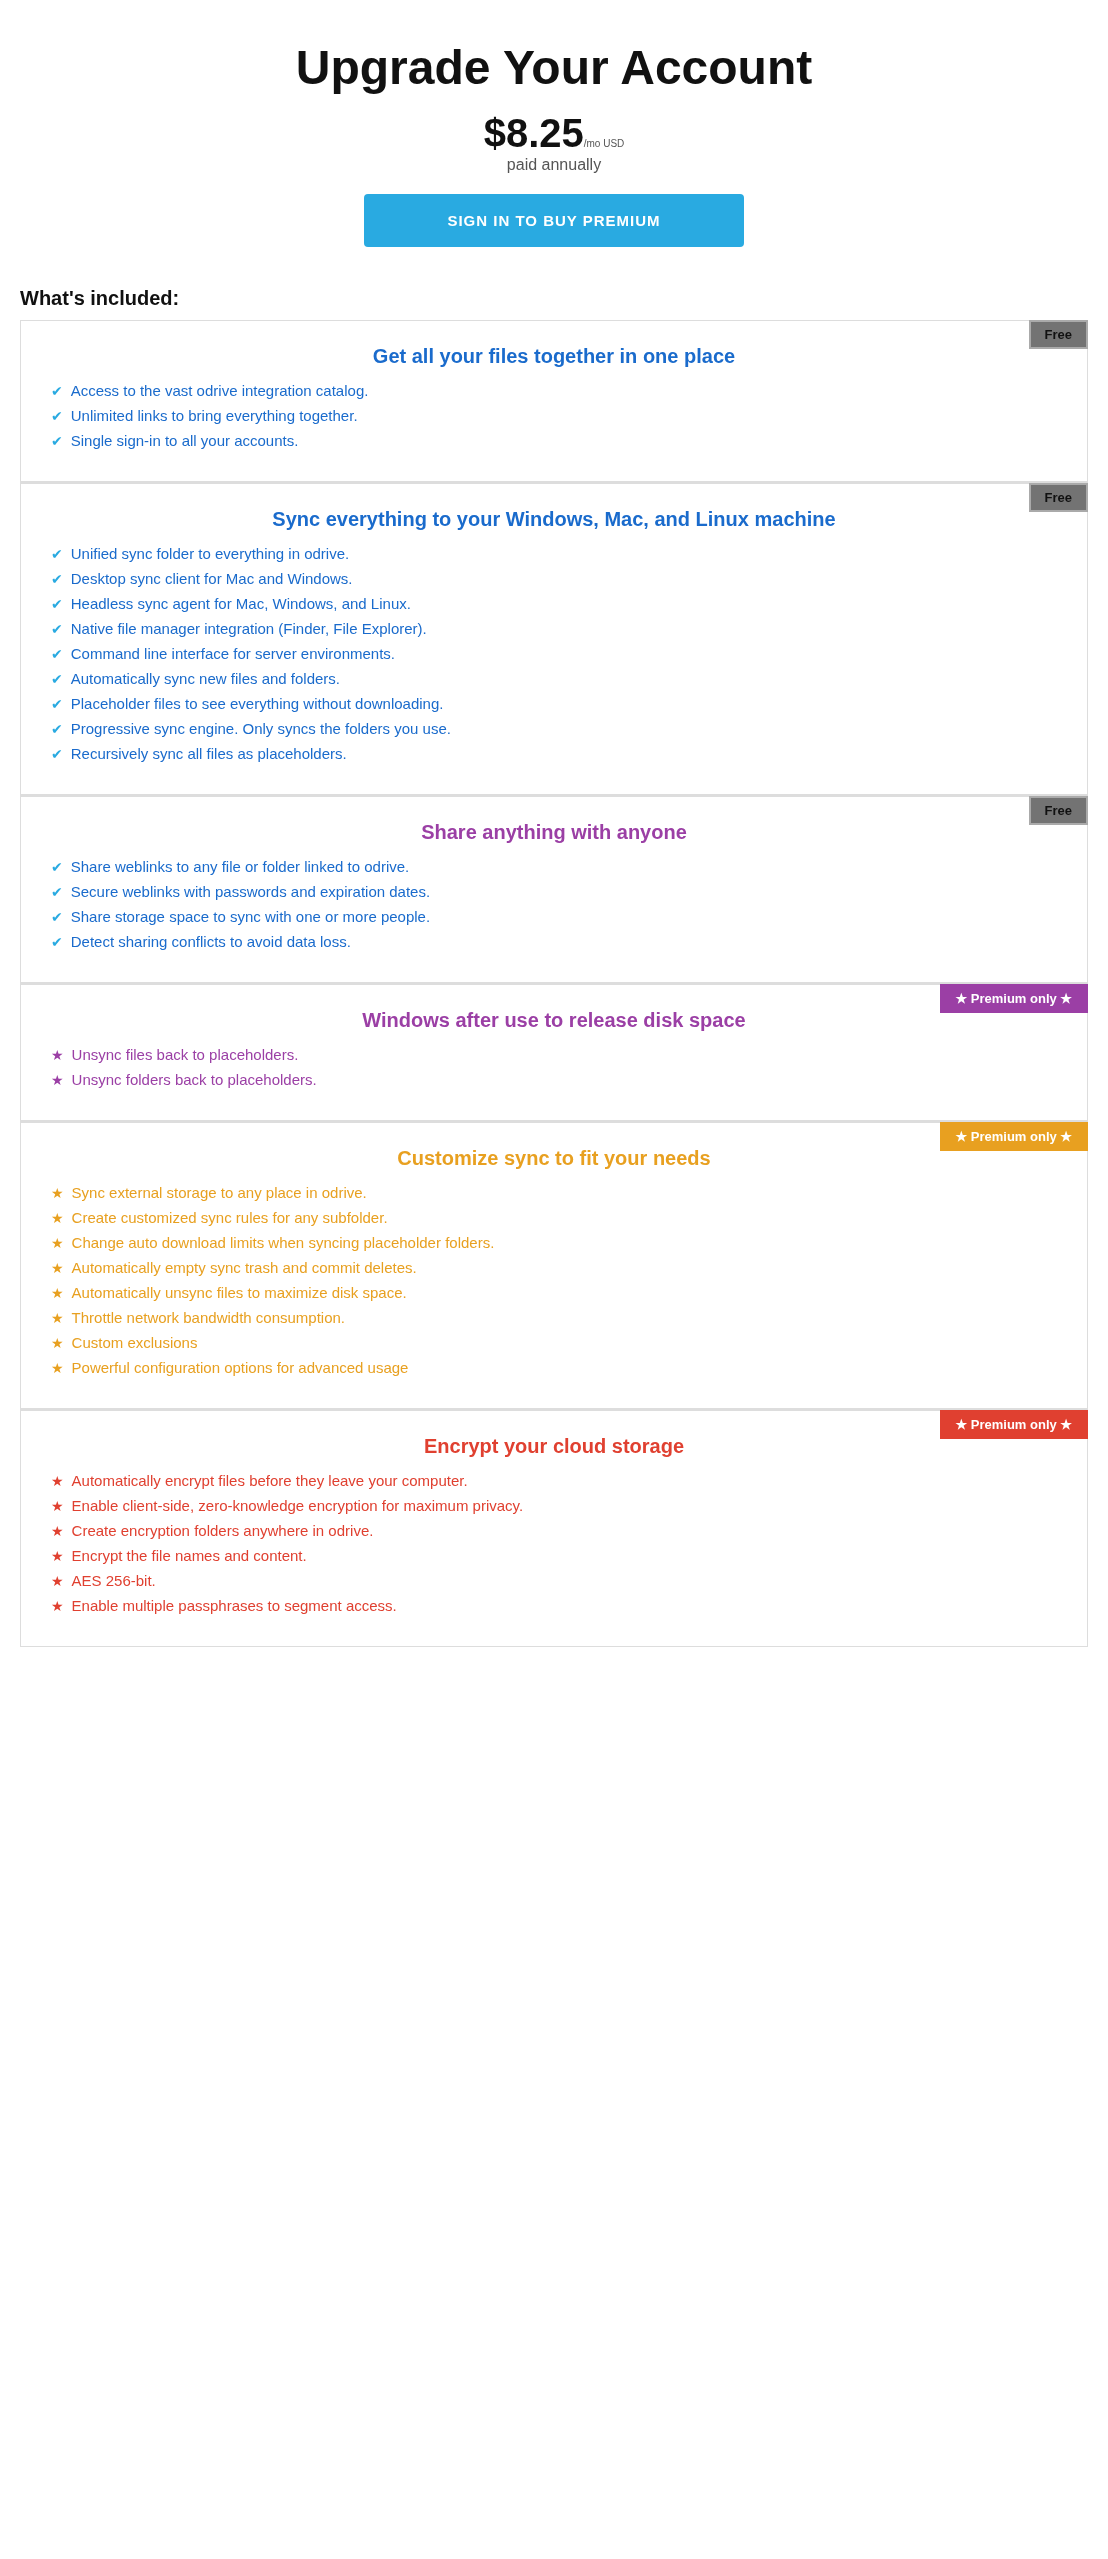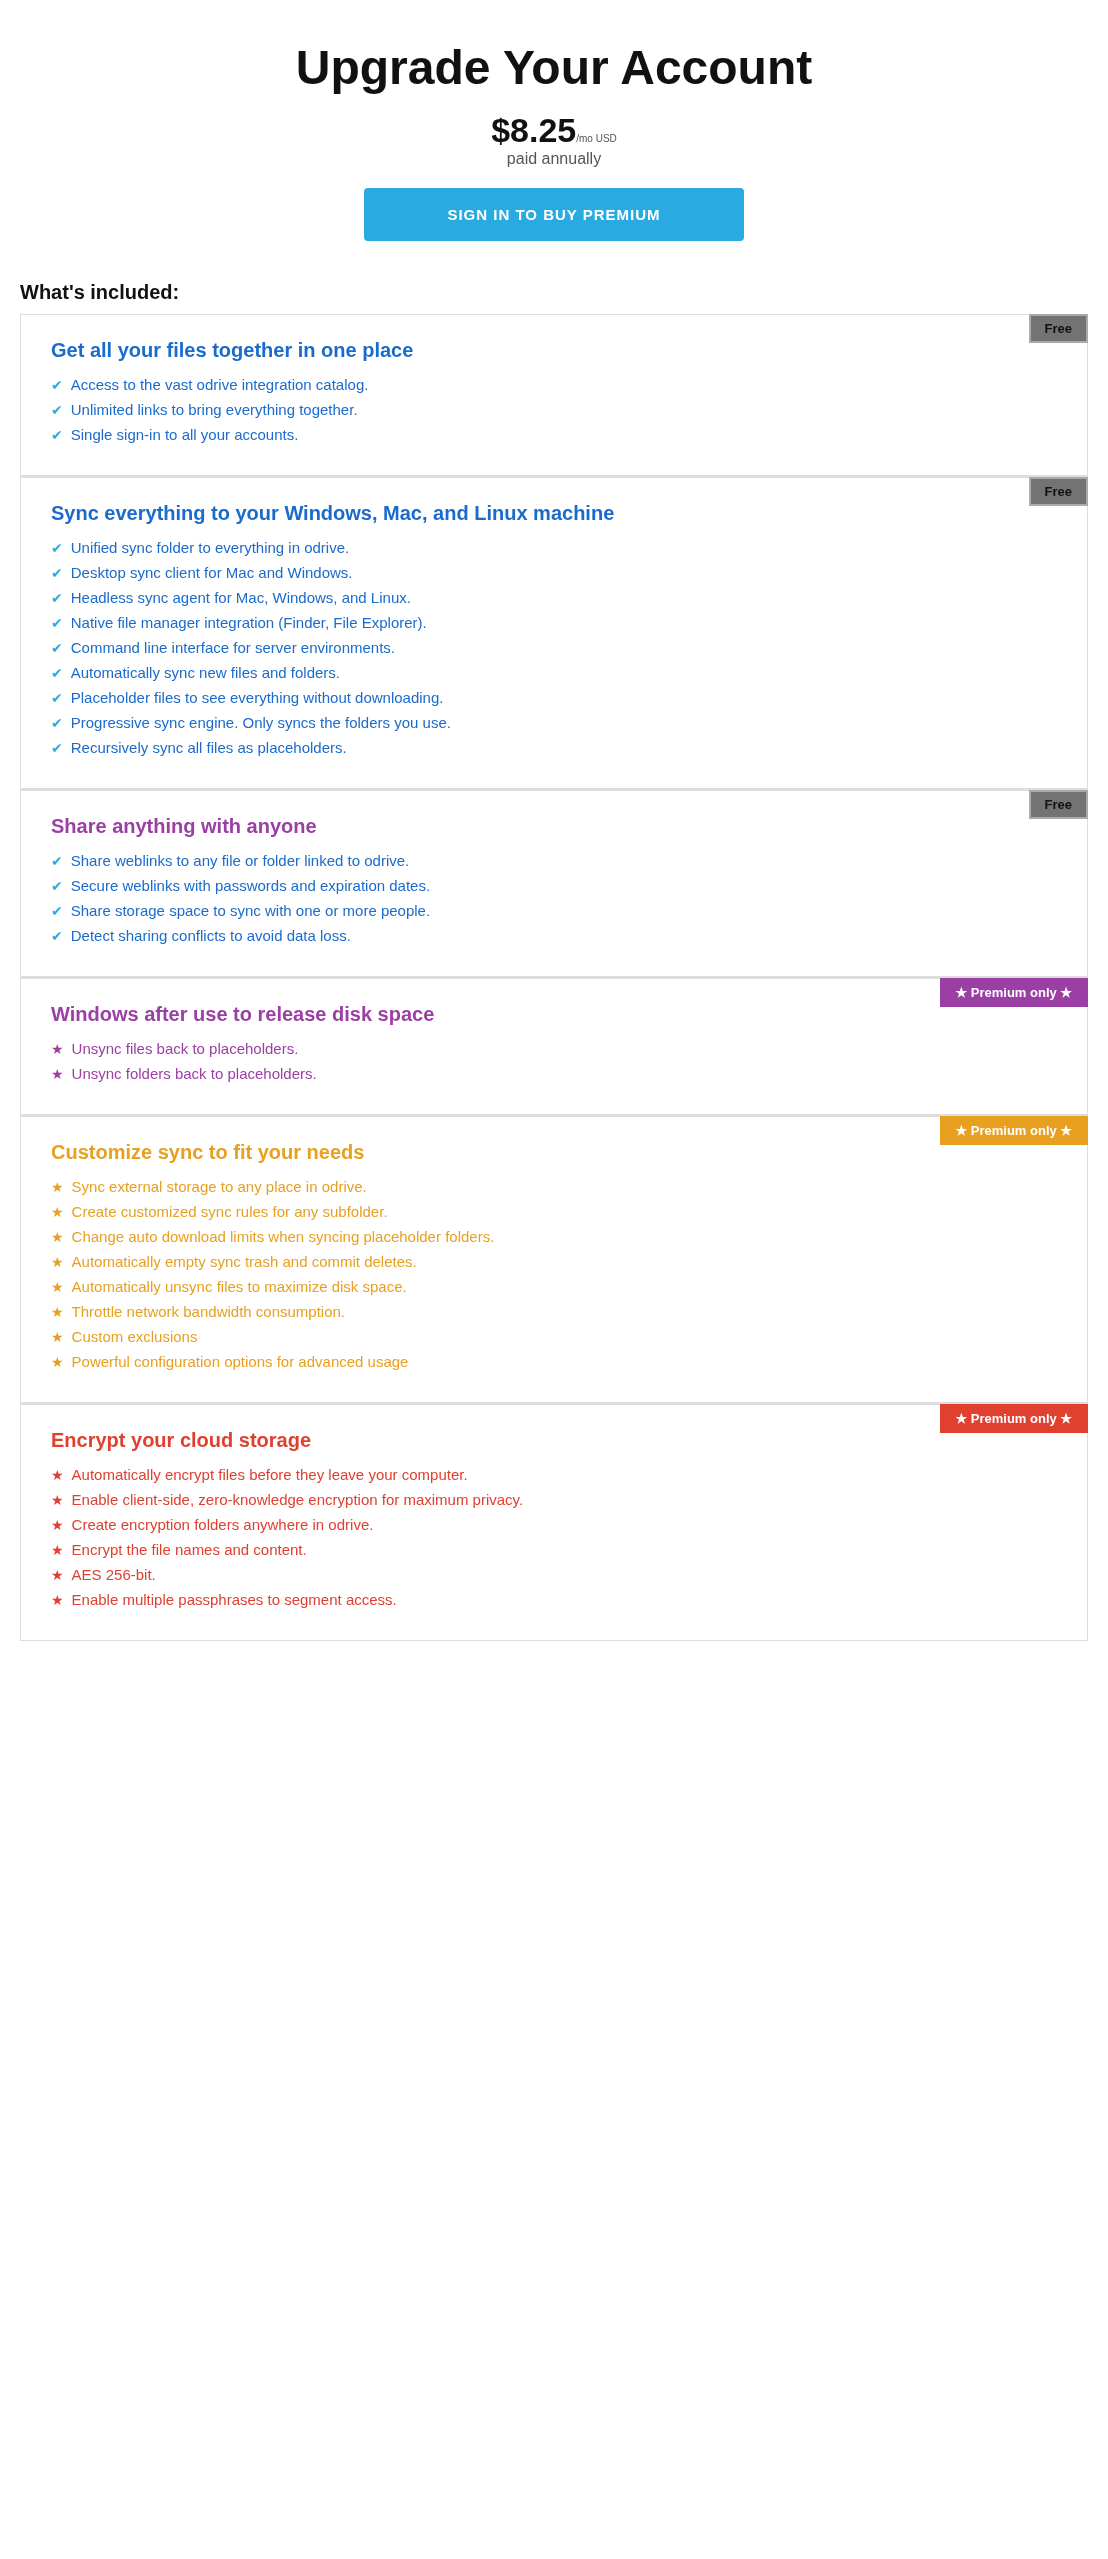--- a/index.html
+++ b/index.html
@@ -84,20 +84,21 @@
       color: #fff;
       border-color: #e04030;
     }
     .section-content {
       padding: 24px 30px 24px 30px;
     }
     .section-heading {
       font-size: 20px;
       font-weight: 700;
       margin-bottom: 14px;
+      text-align: center;
     }
     .heading-blue { color: #1a6bcc; }
     .heading-purple { color: #9b3fa5; }
     .heading-orange { color: #e8a020; }
     .heading-red { color: #e04030; }
     .feature-list {
       list-style: none;
       padding: 0;
     }
     .feature-list li {
@@ -124,21 +125,21 @@
   </style>
 </head>
 <body>
 
 <div class="page-container">
 
   <h1 class="page-title">Upgrade Your Account</h1>
 
   <div class="price-block">
     <span>
-      <span style="font-size:34px;font-weight:bold;color:#111;">$8.25</span><span style="font-size:10px;color:#555;">/mo USD</span>
+      <span style="font-size:40px;font-weight:bold;color:#111;">$8.25</span><span style="font-size:10px;color:#555;">/mo USD</span>
     </span>
     <span class="price-billing">paid annually</span>
   </div>
 
   <button class="cta-button">SIGN IN TO BUY PREMIUM</button>
 
   <h2 class="whats-included">What's included:</h2>
 
   <div id="sections-container">
       <div class="section-block">

